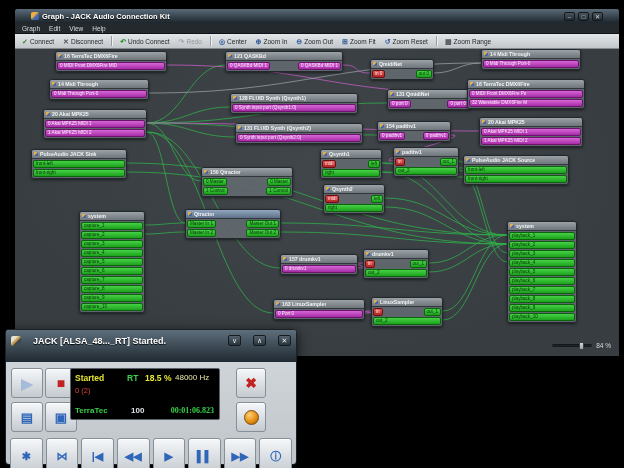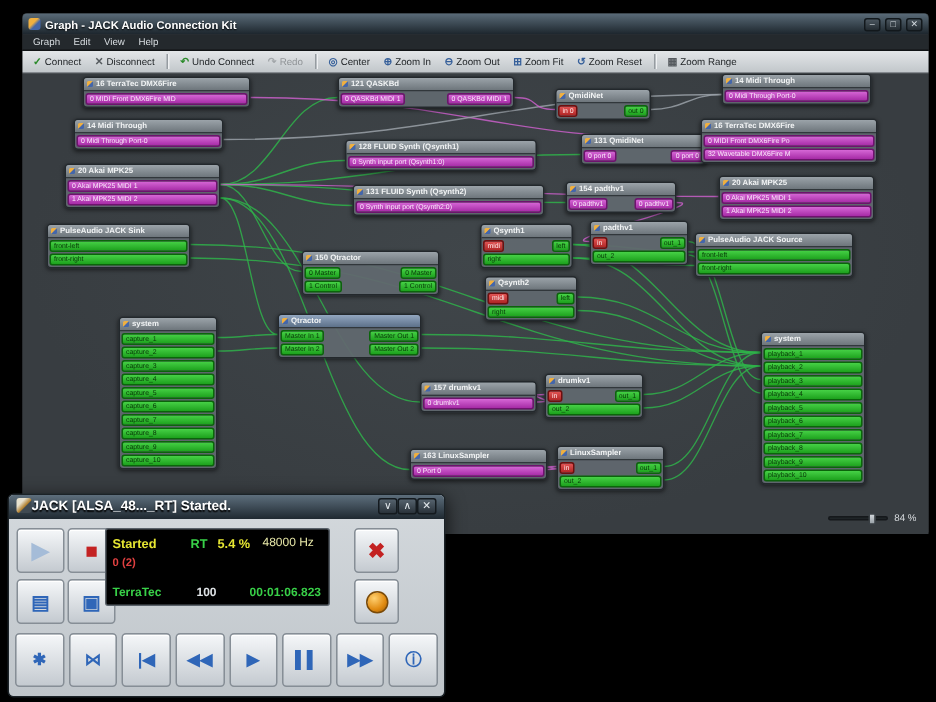--- a/index.html
+++ b/index.html
@@ -1,21 +1,21 @@
 <!DOCTYPE html>
 <html><head>
 <meta charset="utf-8">
 <style>
 *{margin:0;padding:0;box-sizing:border-box}
 html,body{width:624px;height:468px;background:#000;font-family:"Liberation Sans",sans-serif;overflow:hidden;position:relative}
 .window{position:absolute;border:1px solid #000;box-shadow:0 3px 12px rgba(0,0,0,.75)}
 
 
 #graph-window{left:14px;top:8px;width:606px;height:348px;background:#383d41;border-radius:3px 3px 0 0;z-index:1}
-.titlebar{height:14px;background:linear-gradient(#5a6b78,#1c252c);display:flex;align-items:center;padding:0 4px;gap:3px;border-radius:3px 3px 0 0}
+.titlebar{height:14px;background:linear-gradient(#5a6b78,#1c252c);display:flex;align-items:center;padding:0 16px;gap:3px;border-radius:3px 3px 0 0}
 .ticon{width:8px;height:8px;border-radius:2px;background:linear-gradient(135deg,#f0b040 40%,#4466aa 60%);flex:0 0 auto}
 .ttext{color:#fff;font-size:7.5px;font-weight:bold;flex:1;text-shadow:0 1px 1px #000;white-space:nowrap;overflow:hidden}
 .tbtn{width:11px;height:9px;font-size:6px;line-height:8px;text-align:center;color:#d5dce1;background:linear-gradient(#4a555e,#232b31);border:1px solid #12181c;border-radius:2px;flex:0 0 auto;cursor:default}
 .menubar{height:11px;background:#24292d;display:flex;align-items:center;gap:1px;padding:0 3px;border-bottom:1px solid #101315}
 .menu-item{color:#d8dde1;font-size:6.5px;padding:1px 4px;border-radius:2px}
 .toolbar{height:15px;background:linear-gradient(#e3e6e8,#c2c7cb);display:flex;align-items:center;padding:0 4px;gap:3px;border-bottom:1px solid #84898e}
 .tb-btn{display:flex;align-items:center;gap:2px;padding:1px 3px;border-radius:2px;font-size:6.5px;color:#1d2124;white-space:nowrap}
 .tb-icon{font-size:7px;font-weight:bold;line-height:7px}
 .tb-btn.disabled{opacity:.38}
 .tb-sep{width:1px;height:10px;background:#969ca1;margin:0 2px;box-shadow:1px 0 0 #eef0f2}
@@ -34,40 +34,40 @@
 .t-a{background:linear-gradient(#46d146,#1da11d);border:1px solid #0b640b;color:#073807}
 .t-m{background:linear-gradient(#d667d6,#a62ba6);border:1px solid #6d136d;color:#fbeafb}
 .t-j{background:linear-gradient(#e25555,#b02525);border:1px solid #6e0f0f;color:#ffe9e9}
 .zoomstrip{position:absolute;right:8px;bottom:7px;display:flex;align-items:center;gap:4px;z-index:3}
 .zslider{width:40px;height:3px;background:#1f2427;border-radius:2px;position:relative;border:1px solid #15181b}
 .zhandle{position:absolute;left:26px;top:-3px;width:5px;height:8px;background:linear-gradient(#d2d7db,#98a0a6);border:1px solid #3a4045;border-radius:1px}
 .zlabel{font-size:6.5px;color:#d7dbde}
 
 
 #transport-window{left:5px;top:329px;width:292px;height:136px;background:linear-gradient(#d4d9dd,#bfc5ca);border:1px solid #1b2227;border-radius:4px;z-index:5}
-.t-titlebar{height:16px;background:linear-gradient(#5d6e7c,#1f2931);display:flex;align-items:flex-start;gap:0;padding:2px 5px;border-radius:3px 3px 0 0}
+.t-titlebar{height:16px;background:linear-gradient(#5d6e7c,#1f2931);display:flex;align-items:flex-end;gap:12px;padding:16px 5px;border-radius:3px 3px 0 0}
 .t-ticon{width:10px;height:10px;border-radius:2px;background:linear-gradient(135deg,#e8e2cf 30%,#b08030 55%,#404a52 60%);flex:0 0 auto}
 .t-title{flex:1;color:#fff;font-weight:bold;font-size:9px;text-shadow:0 1px 1px #000;white-space:nowrap;overflow:hidden}
 .t-tbtn{width:13px;height:11px;font-size:7px;line-height:10px;text-align:center;color:#e4e9ed;background:linear-gradient(#55626d,#2a333b);border:1px solid #141a1f;border-radius:2px;flex:0 0 auto}
 .t-body{position:relative;height:119px}
 .obtn{position:absolute;display:flex;align-items:center;justify-content:center;background:linear-gradient(#f5f7f9,#c4cad0);border:1px solid #868e96;border-radius:3px;color:#2f66b8;font-weight:bold;box-shadow:inset 0 1px 0 #fff}
 .obtn .g{line-height:1}
 .obtn.disabled .g{color:#a5bcd8}
 .g-red{color:#c32222}
 .lcd{position:absolute;left:64px;top:6px;width:150px;height:52px;background:#000;border:1px solid #596169;border-radius:2px;box-shadow:inset 0 1px 4px #000}
 .lcd span{position:absolute;white-space:nowrap}
 .l-status{left:4px;top:4px;font-size:8.5px;font-weight:bold;color:#e6e632}
 .l-rt{left:56px;top:4px;font-size:8.5px;font-weight:bold;color:#38d048}
 .l-dsp{left:74px;top:4px;font-size:8.5px;font-weight:bold;color:#e6e632}
 .l-rate{left:104px;top:4px;font-size:8px;font-weight:normal;color:#e8e8a8}
-.l-xruns{left:4px;top:17px;font-size:7.5px;font-weight:bold;color:#e04040}
+.l-xruns{left:4px;top:17px;font-size:7.5px;font-weight:normal;color:#e04040}
 .l-time{right:5px;top:19px;font-size:15.5px;font-weight:bold;color:#2ef055;font-family:"DejaVu Sans Mono",monospace;letter-spacing:-.5px;text-shadow:0 0 3px rgba(46,240,85,.6)}
 .l-state{left:4px;bottom:4px;font-size:8px;font-weight:bold;color:#38d048}
 .l-bpm{left:60px;bottom:4px;font-size:8px;font-weight:bold;color:#dfe3e6}
-.l-time2{right:5px;bottom:4px;font-size:8px;font-weight:bold;color:#38d048;font-family:Liberation Sans, sans-serif}
+.l-time2{right:5px;bottom:4px;font-size:8px;font-weight:bold;color:#38d048;font-family:Liberation Serif, serif}
 .ledcircle{width:15px;height:15px;border-radius:50%;background:radial-gradient(circle at 35% 30%,#ffd070,#e08a10 60%,#9a5c08);border:1px solid #7a4a08}
 .t-row{position:absolute;left:4px;right:4px;top:76px;height:36px;display:flex;gap:3px}
 .t-row .obtn{position:relative;flex:1;font-size:11px}
 </style>
 </head>
 <body>
 
 <div id="desktop">
 
   <div id="graph-window" class="window">
@@ -523,21 +523,21 @@
       <div class="obtn" style="left:5px;top:40px;width:32px;height:30px;font-size:13px">
         <span class="g">▤</span>
       </div>
       <div class="obtn" style="left:39px;top:40px;width:32px;height:30px;font-size:13px">
         <span class="g">▣</span>
       </div>
 
       <div class="lcd">
         <span class="l-status">Started</span>
         <span class="l-rt">RT</span>
-        <span class="l-dsp">5.4 %</span>
+        <span class="l-dsp">18.5 %</span>
         <span class="l-rate">48000 Hz</span>
         <span class="l-xruns">0 (2)</span>
         <span class="l-state">TerraTec</span>
         <span class="l-bpm">100</span>
         <span class="l-time2">00:01:06.823</span>
       </div>
 
       <div class="obtn" style="left:230px;top:6px;width:30px;height:30px;font-size:14px">
         <span class="g g-red">✖</span>
       </div>

